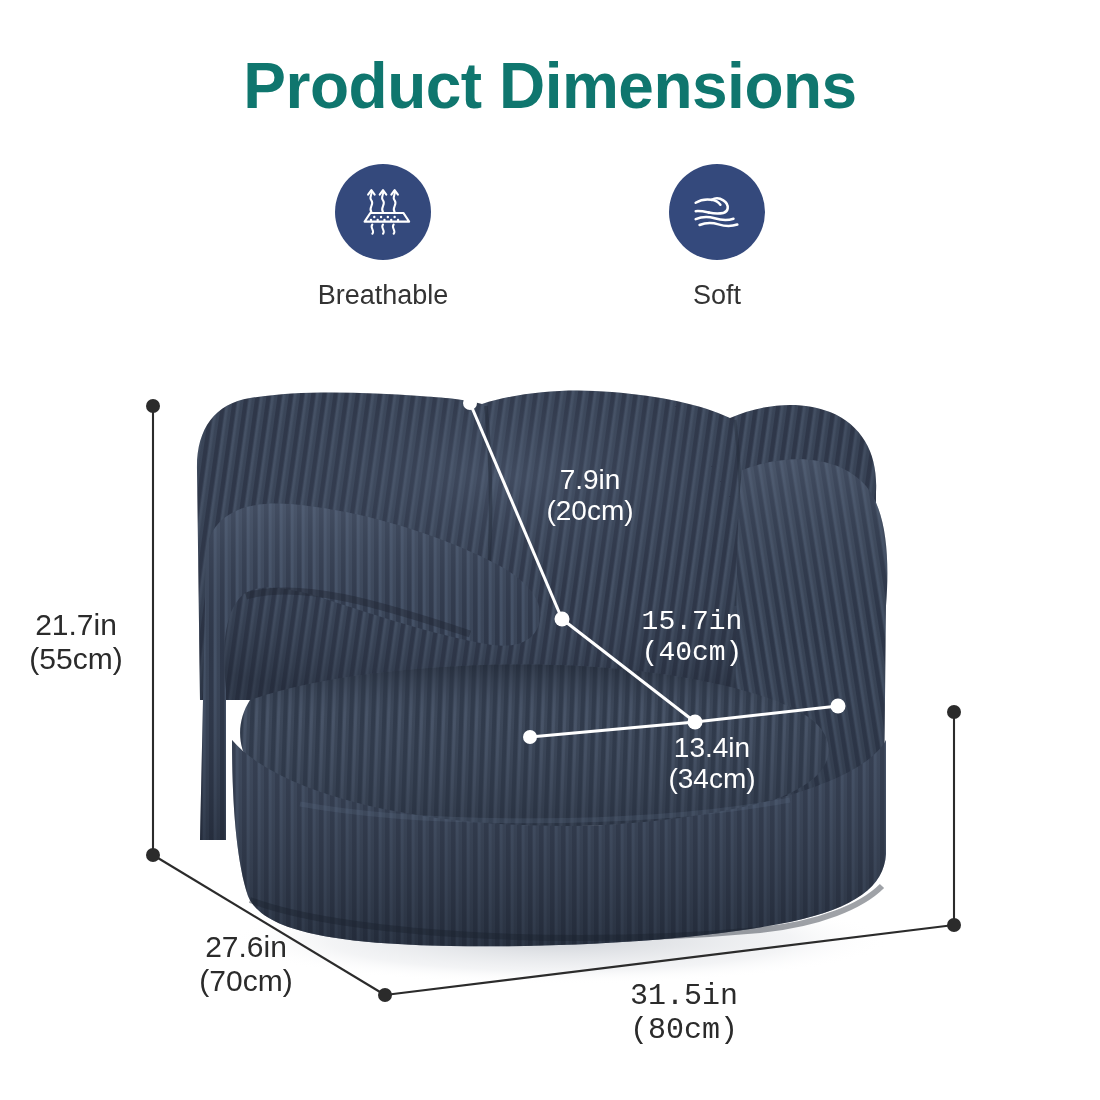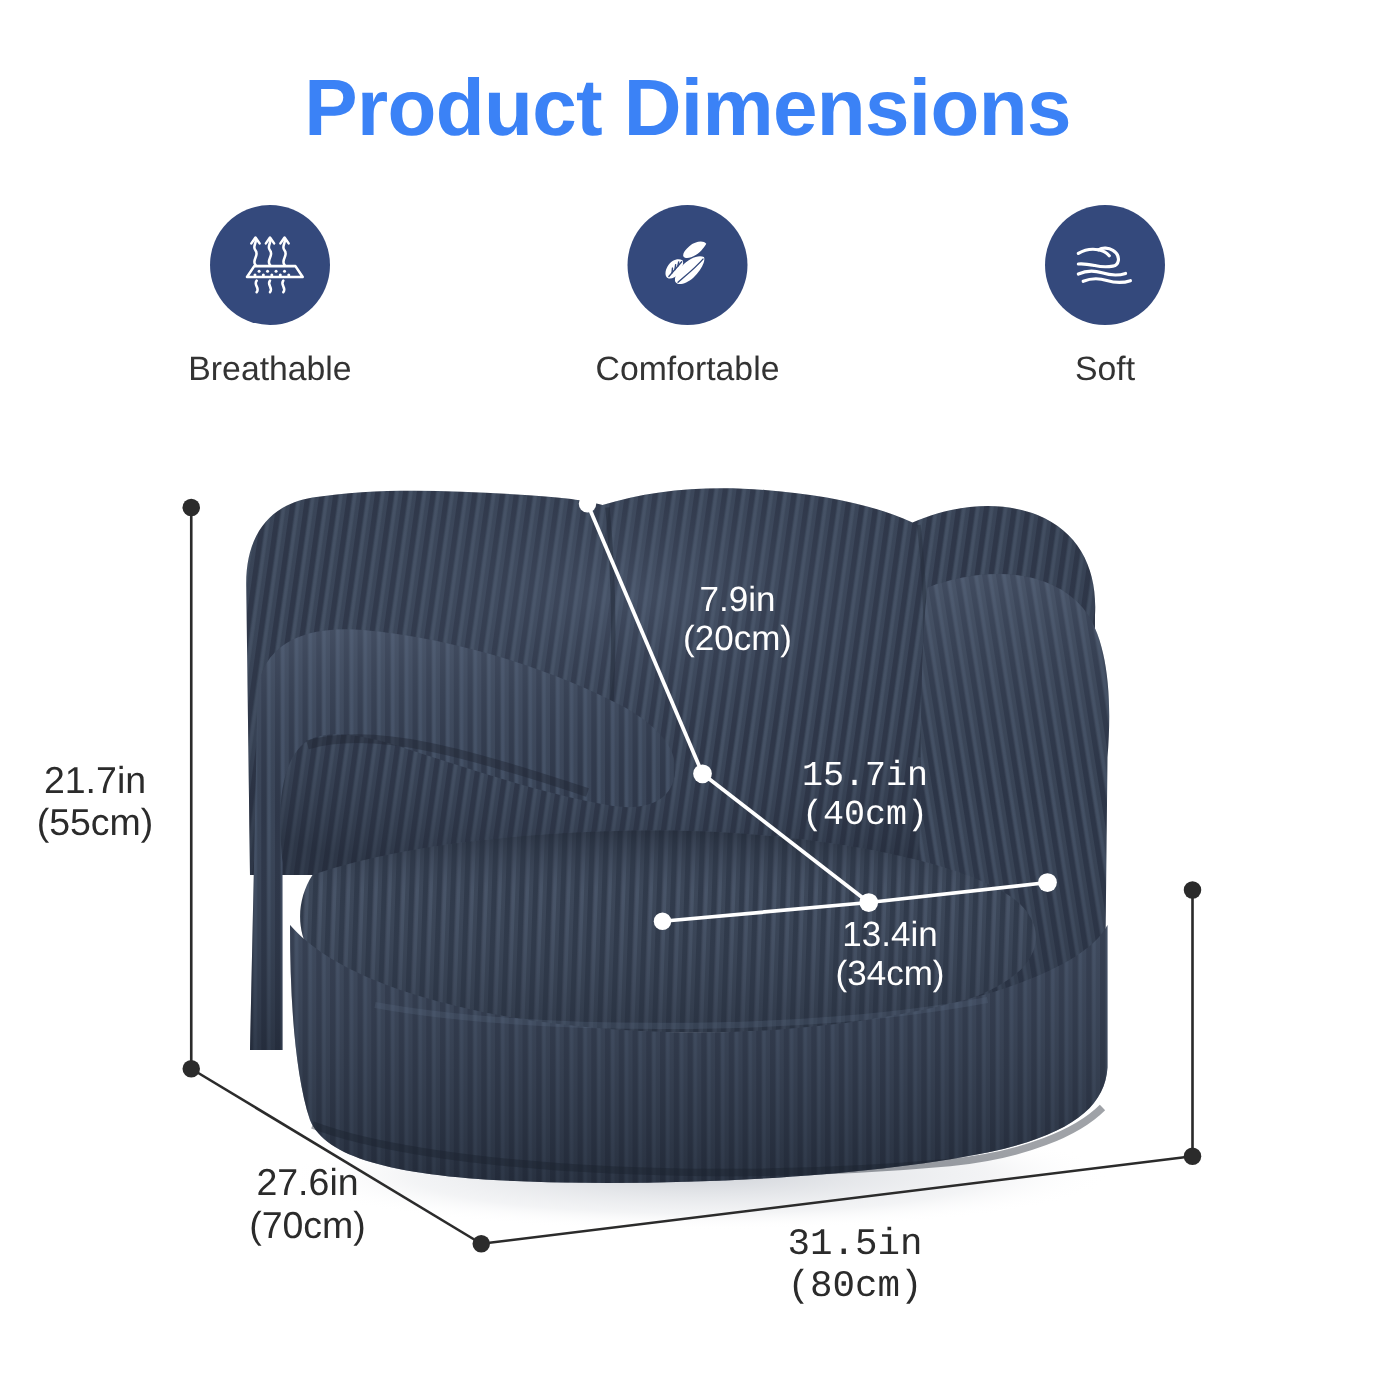--- a/index.html
+++ b/index.html
@@ -23,21 +23,21 @@
   #page-title {
     position: absolute;
     left: 0;
     top: 54px;
     width: 1100px;
     text-align: center;
     font-family: "Liberation Sans", sans-serif;
     font-size: 64px;
     font-weight: bold;
     letter-spacing: -0.5px;
-    color: #3b82f6;
+    color: #0f766e;
     line-height: 1;
     white-space: nowrap;
   }
 
   
   #features {
     position: absolute;
     left: 0;
     top: 164px;
     width: 1100px;
@@ -141,50 +141,20 @@
 
             <path d="M21 47 C18 50.5 24 53 21 56.5"></path>
             <path d="M32 47 C29 50.5 35 53 32 56.5"></path>
             <path d="M43 47 C40 50.5 46 53 43 56.5"></path>
           </svg>
         </span>
       </div>
       <div class="feature-label">Breathable</div>
     </div>
 
-    <div class="feature">
-      <div class="feature-badge">
-        <span>
-          <svg width="62" height="62" viewBox="0 0 64 64">
-            <g fill="#FFFFFF">
-
-              <path d="M47.5 16.5 C45 13.5 38.5 14.5 33.5 18.5 C29.5 21.7 27.5 25.6 28.8 27.3
-                       C30.2 29.1 34.6 28.6 38.8 25.9 C41.1 24.4 43 22.6 44.4 20.8
-                       C45.9 19 47.1 17.5 47.5 16.5 Z"></path>
-
-              <path d="M45.5 27.5 C41 25.5 33 28.5 27 35.5 C22.2 41 20.3 46.6 22.6 48.8
-                       C25 51.1 31.4 49.3 36.8 44.5 C41 40.8 44 36.2 45.3 32.5
-                       C46 30.4 46.2 28.5 45.5 27.5 Z"></path>
-
-              <path d="M27.8 30.2 C24.4 27.8 18.6 30 15.6 35 C13.1 39.2 13.4 43.5 15.6 44.8
-                       C17.9 46.2 22.1 44.5 25 40.6 C27.2 37.6 28.4 34.2 28.4 32.2
-                       C28.4 31.2 28.2 30.5 27.8 30.2 Z"></path>
-            </g>
-            <g stroke="#34497C" stroke-width="1.15" stroke-linecap="round" fill="none">
-              <path d="M16.6 43.6 L27.2 31.4"></path>
-              <path d="M19.2 40.6 L19.6 36.6"></path>
-              <path d="M21.6 37.8 L22.2 33.8"></path>
-              <path d="M24 35 L24.7 31.6"></path>
-              <path d="M24.2 48.4 C29 44 38 37 44.8 29.2"></path>
-            </g>
-          </svg>
-        </span>
-      </div>
-      <div class="feature-label">Comfortable</div>
-    </div>
 
     <div class="feature">
       <div class="feature-badge">
         <span>
           <svg width="62" height="62" viewBox="0 0 64 64" fill="none" stroke="#FFFFFF" stroke-width="2.6" stroke-linecap="round" stroke-linejoin="round">
 
             <path d="M10 24.5 C15 21.5 21 20.5 26.5 21.5 C30.5 22.2 33.5 24 35.5 26.5"></path>
             <path d="M26.5 21.5 C30 19.5 35 19.8 38.5 22 C42 24.2 43.5 27.5 43 30.5
                      C42.6 32.8 41 34.5 38.5 35 C34 35.8 28 35.5 23.5 34.5"></path>
             <path d="M23.5 34.5 C18.5 33.5 13.5 32.8 10 33.2"></path>

